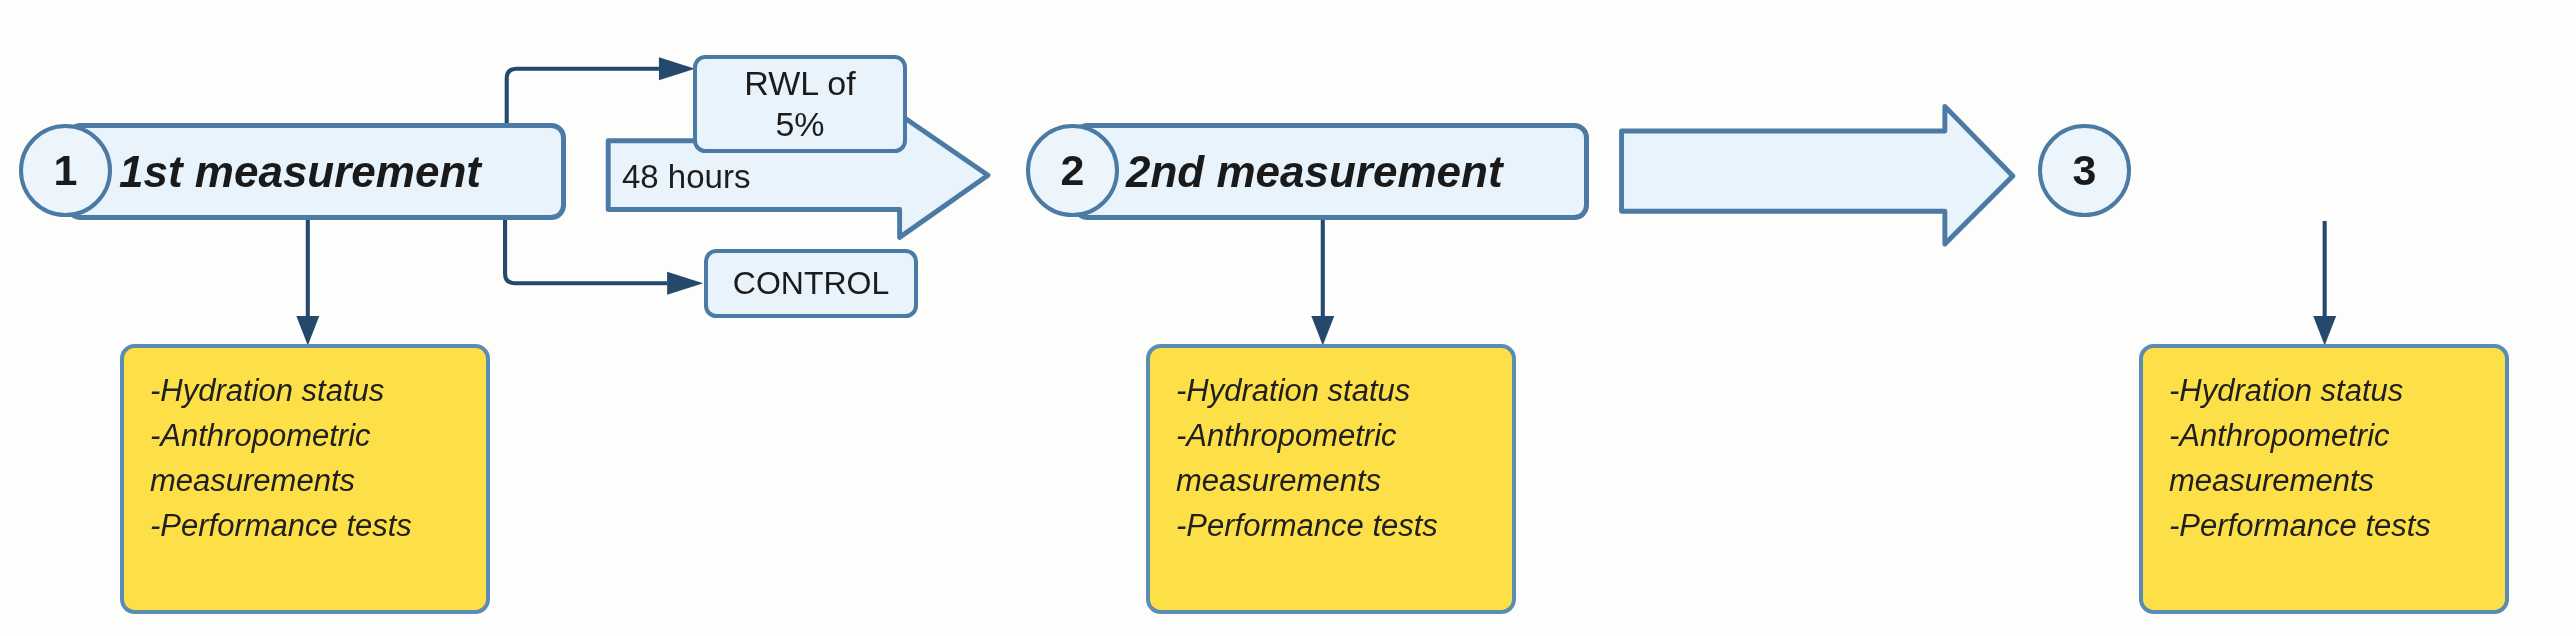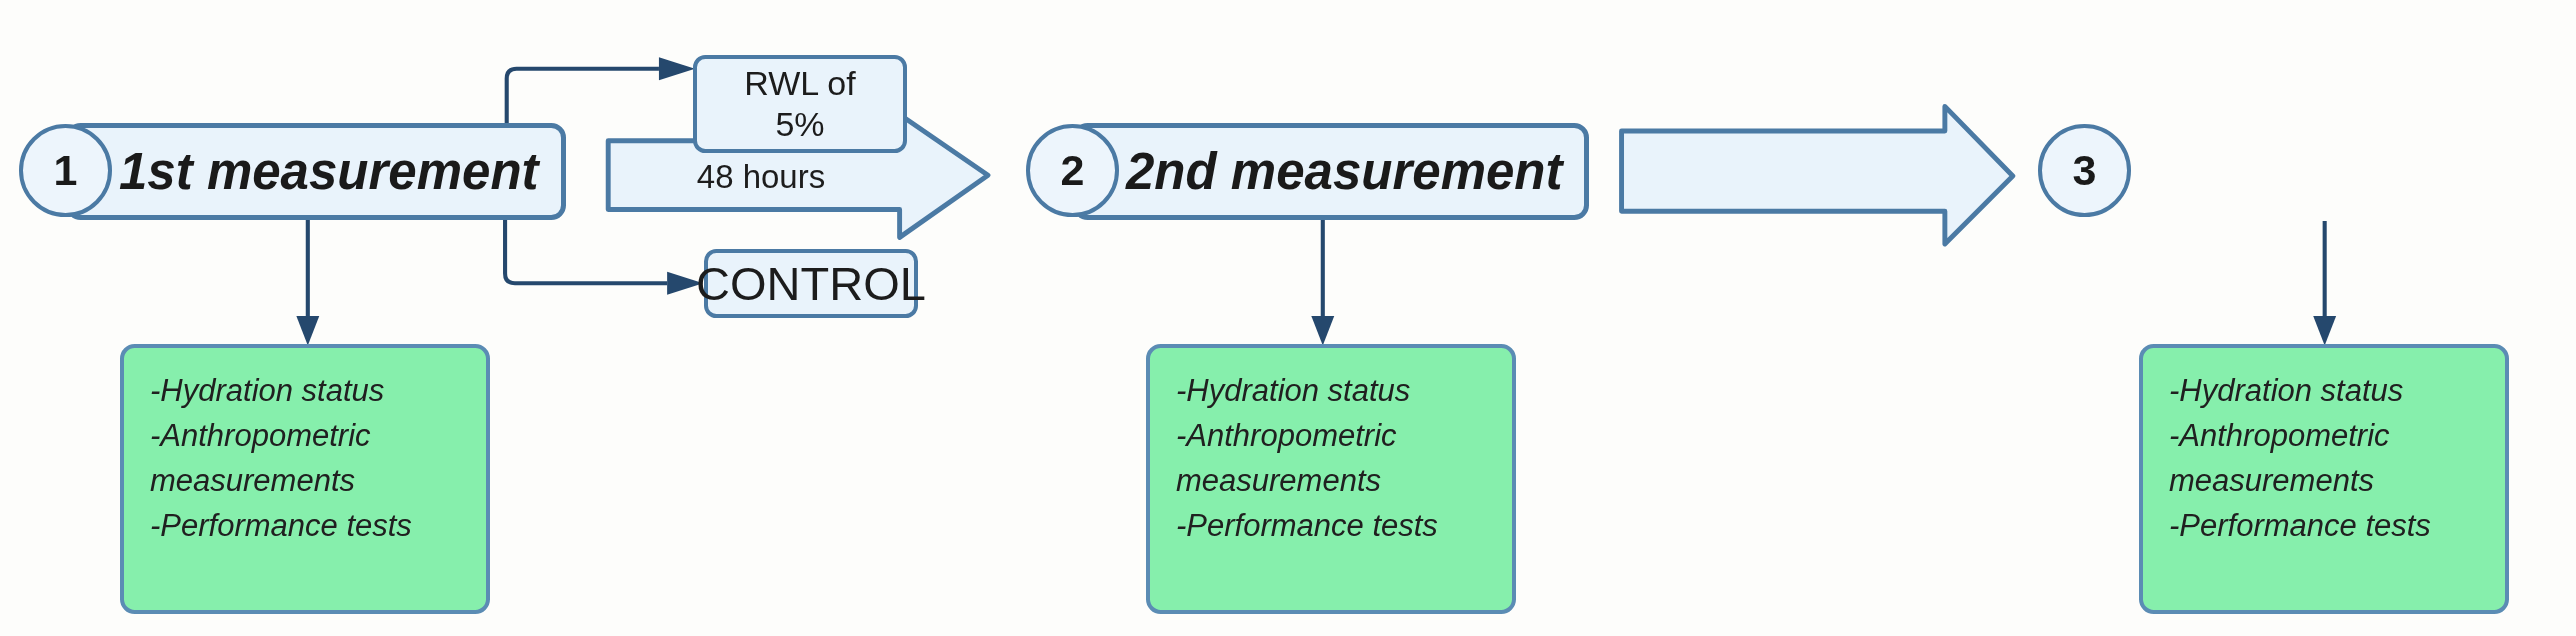--- a/index.html
+++ b/index.html
@@ -18,21 +18,21 @@
     position:absolute;
     top:123px;height:97px;
     box-sizing:border-box;
     background:#e9f3fb;
     border:5.7px solid #4b7aa4;
     border-radius:14.7px;
     display:flex;align-items:center;
     z-index:3;
   }
   .stage-title{
-    font-size:51px;font-weight:bold;font-style:italic;
+    font-size:44px;font-weight:bold;font-style:italic;
     color:#1a1a1a;letter-spacing:0px;white-space:nowrap;
     padding-left:48px;
   }
   .stage-circle{
     position:absolute;
     width:93px;height:93px;
     box-sizing:border-box;
     top:124px;
     background:#edf5fc;
     border:4.9px solid #4b7aa4;
@@ -54,39 +54,39 @@
     display:flex;flex-direction:column;align-items:center;justify-content:center;
     z-index:2;
     color:#1c1c1c;
     text-align:center;
   }
   .label-box .ln{font-size:34px;line-height:41px;color:#1c1c1c;}
 
   #weighin-box{left:1196px;top:41px;width:236px;height:84px;}
   #rwl-box{left:693px;top:19px;width:214px;height:98px;margin-top:36px;}
   #control-box{left:704px;top:249px;width:214px;height:69px;}
-  #control-box .ln{font-size:47px;}
+  #control-box .ln{font-size:32px;}
 
   
   .arrow-label{
     position:absolute;
     z-index:3;
     font-size:33px;color:#1d1d1d;
-    text-align:center;
+    text-align:left;
     white-space:nowrap;
   }
   #label-48h{left:622px;top:158px;width:278px;}
   #label-15h{left:1626px;top:156px;width:360px;}
 
   
   .detail-box{
     position:absolute;
     top:344px;height:270px;width:370px;
     box-sizing:border-box;
-    background:#86efac;
+    background:#fde047;
     border:4.9px solid #5b8cb4;
     border-radius:14.7px;
     padding:19.7px 14.7px 8.2px 26px;
     z-index:2;
   }
   .detail-item{
     font-size:31px;line-height:45px;
     font-style:italic;color:#202020;
   }
   #detail-1{left:120px;}

